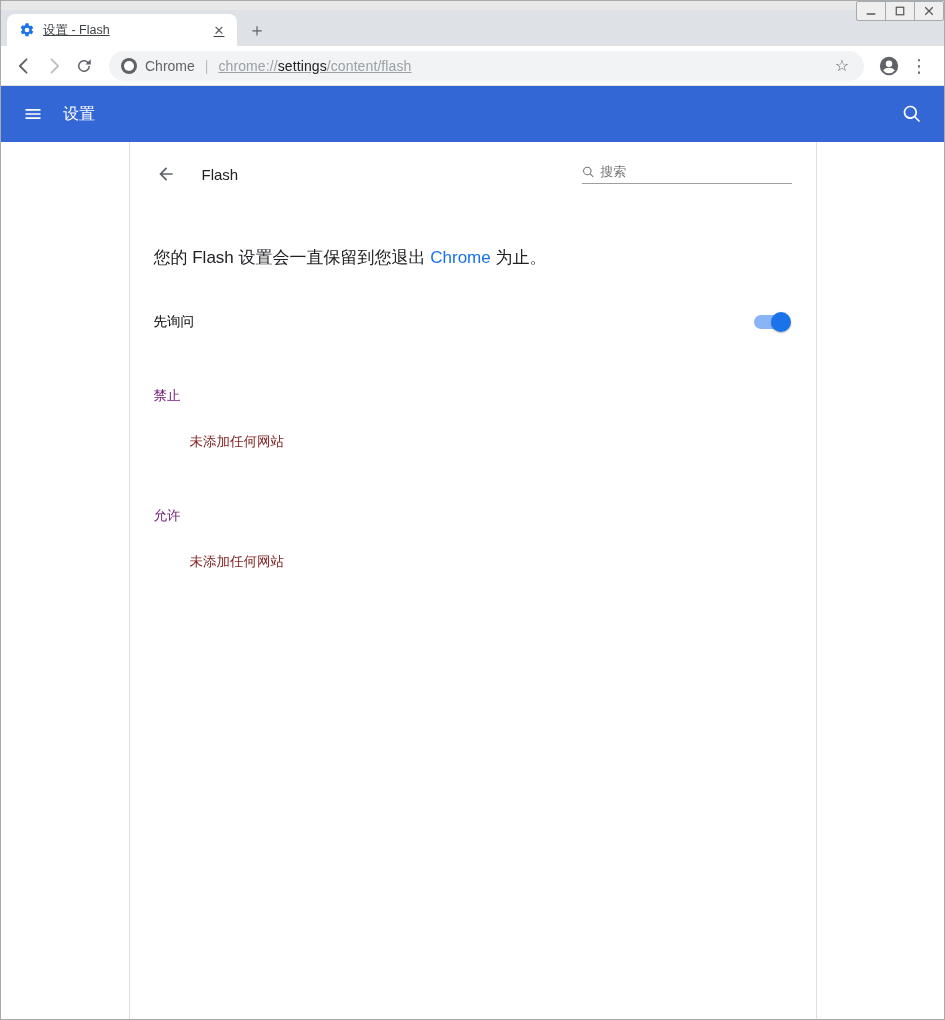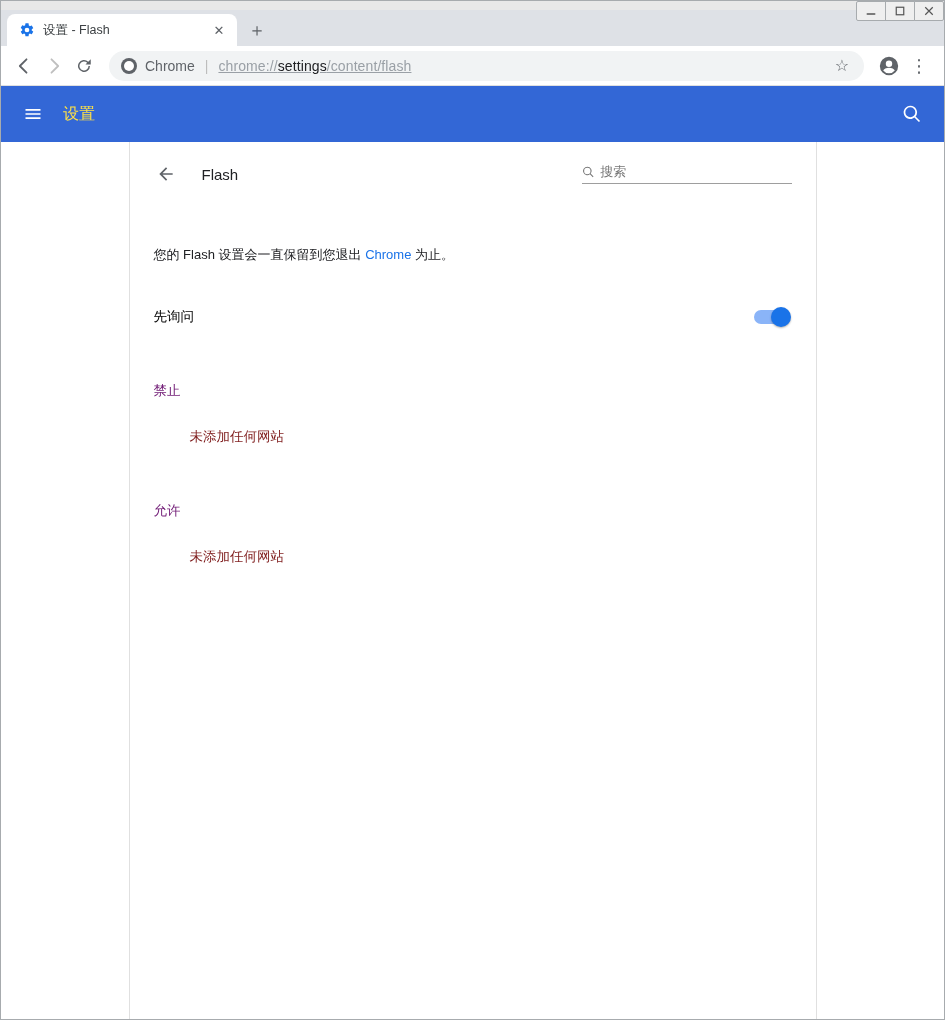--- a/index.html
+++ b/index.html
@@ -49,20 +49,21 @@
     background: #fff;
     border-top-left-radius: 8px;
     border-top-right-radius: 8px;
     display: flex;
     align-items: center;
     padding: 0 10px 0 12px;
     min-width: 230px;
     font-size: 12.5px;
     color: #3c4043;
     position: relative;
+    text-decoration: underline;
   }
   .tab .favicon {
     width: 16px; height: 16px;
     margin-right: 8px;
     display: flex; align-items:center; justify-content:center;
   }
   .tab .favicon svg { width:16px; height:16px; }
   .tab .close {
     margin-left: auto;
     width: 16px; height: 16px;
@@ -137,21 +138,21 @@
     padding: 0 20px;
   }
   .hamburger {
     width:24px; height:24px;
     color:#fff;
     display:flex;align-items:center;justify-content:center;
     margin-right: 18px;
   }
   .hamburger svg { width:20px; height:20px; }
   .settings-title {
-    color:#fde047; font-size:16px; font-weight:400;
+    color:#ffffff; font-size:16px; font-weight:400;
   }
   .settings-search-btn {
     margin-left: auto;
     width:24px;height:24px;
     display:flex;align-items:center;justify-content:center;
     color:#fff;
   }
   .settings-search-btn svg{ width:20px;height:20px;}
 
   
@@ -201,21 +202,21 @@
     color:#701a75;
     width:100%;
     background:transparent;
   }
   .panel-search input::placeholder { color:#757575; }
 
   .section {
     padding: 20px 24px 0 24px;
   }
   .info-text {
-    font-size: 13px;
+    font-size: 17px;
     color:#202124;
     margin-top: 28px;
   }
   .info-text .link { color:#1a73e8; }
 
   .toggle-row {
     display:flex;
     align-items:center;
     margin-top: 44px;
     padding-right: 4px;

